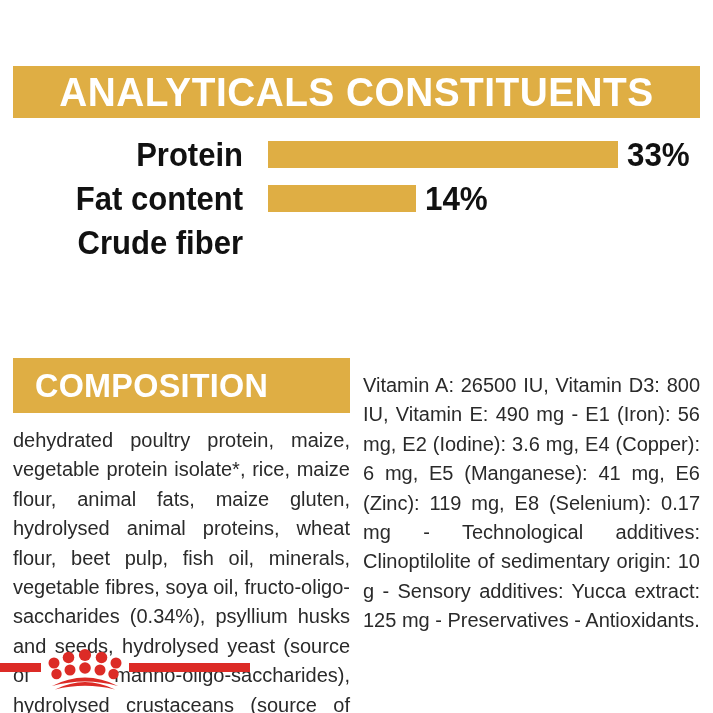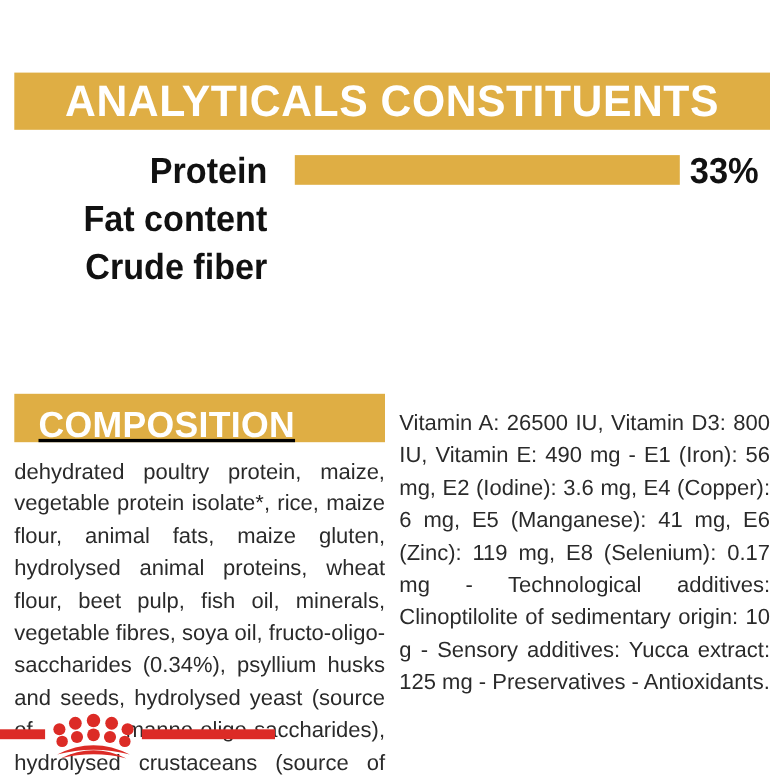--- a/index.html
+++ b/index.html
@@ -113,26 +113,25 @@
     display: flex;
     justify-content: space-between;
   }
 
   .panel {
     width: 337px;
   }
 
   .panel-banner {
     background: #dfae44;
-    height: 44px;
-    display: flex;
-    align-items: flex-end;
+    height: 55px;
+    display: flex;
+    align-items: center;
     padding-left: 22px;
     box-sizing: border-box;
-    text-decoration: underline;
   }
 
   .panel-title {
     color: #ffffff;
     font-family: "Liberation Sans Narrow", "Liberation Sans", sans-serif;
     font-weight: 700;
     font-size: 33px;
     line-height: 1;
     letter-spacing: 0.3px;
     white-space: nowrap;
@@ -188,20 +187,24 @@
     <div class="bar-row">
       <span class="bar-label">Protein</span>
       <div class="bar-track">
         <div class="bar-fill" id="bar-fill-protein" style="width: 350px;"></div>
         <span class="bar-value">33%</span>
       </div>
     </div>
 
     <div class="bar-row">
       <span class="bar-label">Fat content</span>
+      <div class="bar-track">
+        <div class="bar-fill" id="bar-fill-fat" style="width: 148.485px;"></div>
+        <span class="bar-value">14%</span>
+      </div>
     </div>
 
     <div class="bar-row">
       <span class="bar-label">Crude fiber</span>
     </div>
 
   </div>
 </section>
 
 <section id="panels">

